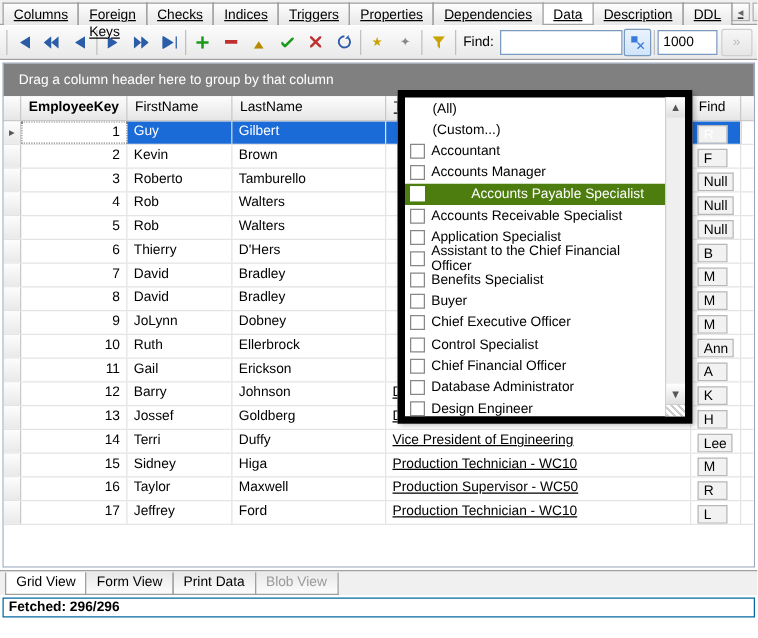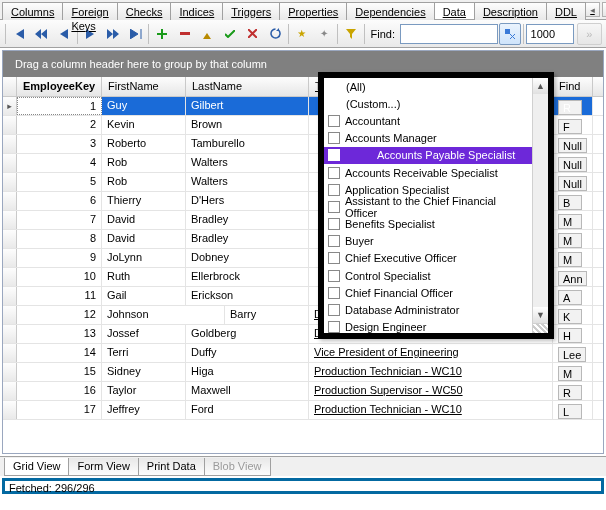--- a/index.html
+++ b/index.html
@@ -187,21 +187,21 @@
     overflow:hidden;
   }
   .dditem {
     height:17.2px;
     display:flex;
     align-items:center;
     padding:0 4px;
     gap:5px;
   }
   .dditem.nopadcb { padding-left:22px; }
-  .dditem.highlight { background:#6d28d9; color:#fff;gap:37px; }
+  .dditem.highlight { background:#4d7c0f; color:#fff;gap:37px; }
   .ddcb {
     width:12px;height:12px;border:1px solid #888;background:#fff;flex-shrink:0;
   }
   .dditem.highlight .ddcb { border-color:#fff; }
   .dropdown .ddscroll {
     width:16px;background:#efefef;border-left:1px solid #d0d0d0;
     display:flex;flex-direction:column;justify-content:space-between;
   }
   .ddscroll .arr{height:16px;display:flex;align-items:center;justify-content:center;font-size:9px;color:#555;background:linear-gradient(#fff,#e0e0e0);}
   .resize-grip{
@@ -220,25 +220,26 @@
     padding:2px 8px;
     border:1px solid #a0a0a0;
     border-top:none;
     background:linear-gradient(#e8e8e8,#fdfdfd);
     margin-right:-1px;
     height:18px;
   }
   .bottom-tabs .btab.active { background:#fff; }
   .bottom-tabs .btab.disabled { color:#9a9a9a;text-align:center; }
   .status {
-    border:3px solid #0369a1;
+    border:1px solid #0369a1;
     margin:2px 2px 0 2px;
     height:16px;
     padding:1px 4px 0 4px;
     background:#fff;
+    font-weight:bold;
   }
 </style>
 </head>
 <body>
 
 <div class="tabstrip" id="topTabs">
   <div class="tab">Columns</div>
     <div class="tab">Foreign Keys</div>
     <div class="tab">Checks</div>
     <div class="tab">Indices</div>
@@ -465,22 +466,22 @@
         <div class="cell col-fn">Gail</div>
         <div class="cell col-ln">Erickson</div>
         <div class="cell col-title"></div>
         <div class="cell col-mn mn-cell">
           <span class="mn-box">A</span>
         </div>
       </div>
       <div class="row">
         <div class="ind"></div>
         <div class="cell key col-key">12</div>
+        <div class="cell col-fn">Barry</div>
         <div class="cell col-ln">Johnson</div>
-        <div class="cell col-fn">Barry</div>
         <div class="cell col-title">Database Administrator</div>
         <div class="cell col-mn mn-cell">
           <span class="mn-box">K</span>
         </div>
       </div>
       <div class="row">
         <div class="ind"></div>
         <div class="cell key col-key">13</div>
         <div class="cell col-fn">Jossef</div>
         <div class="cell col-ln">Goldberg</div>

